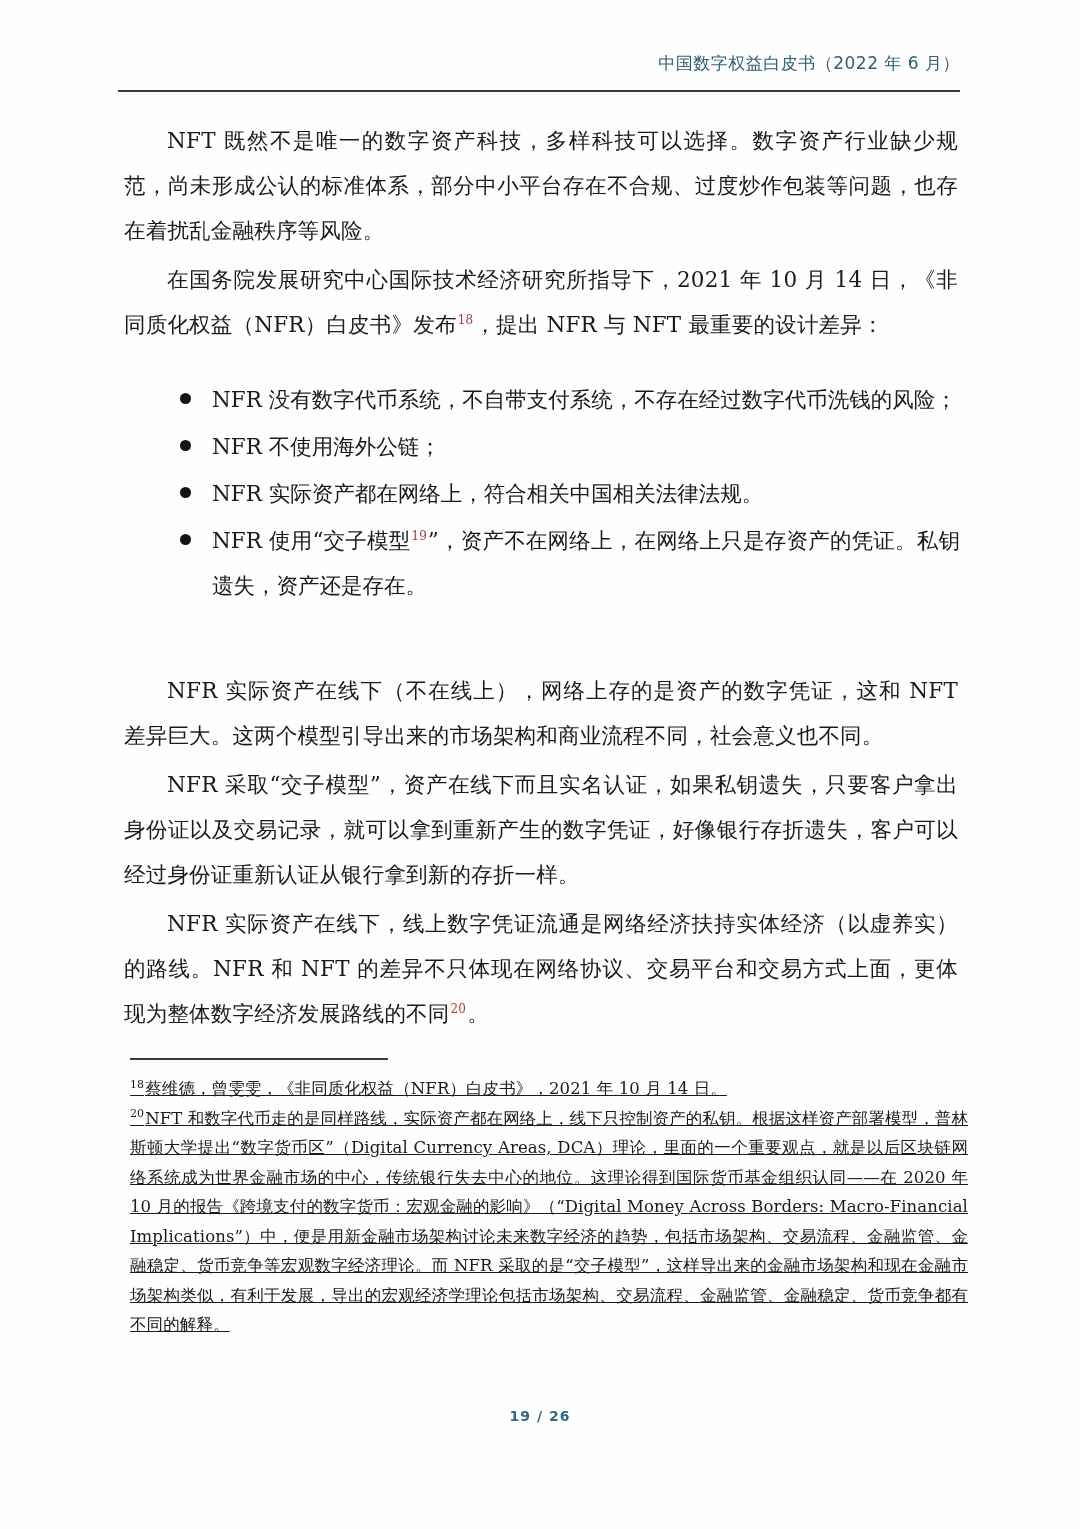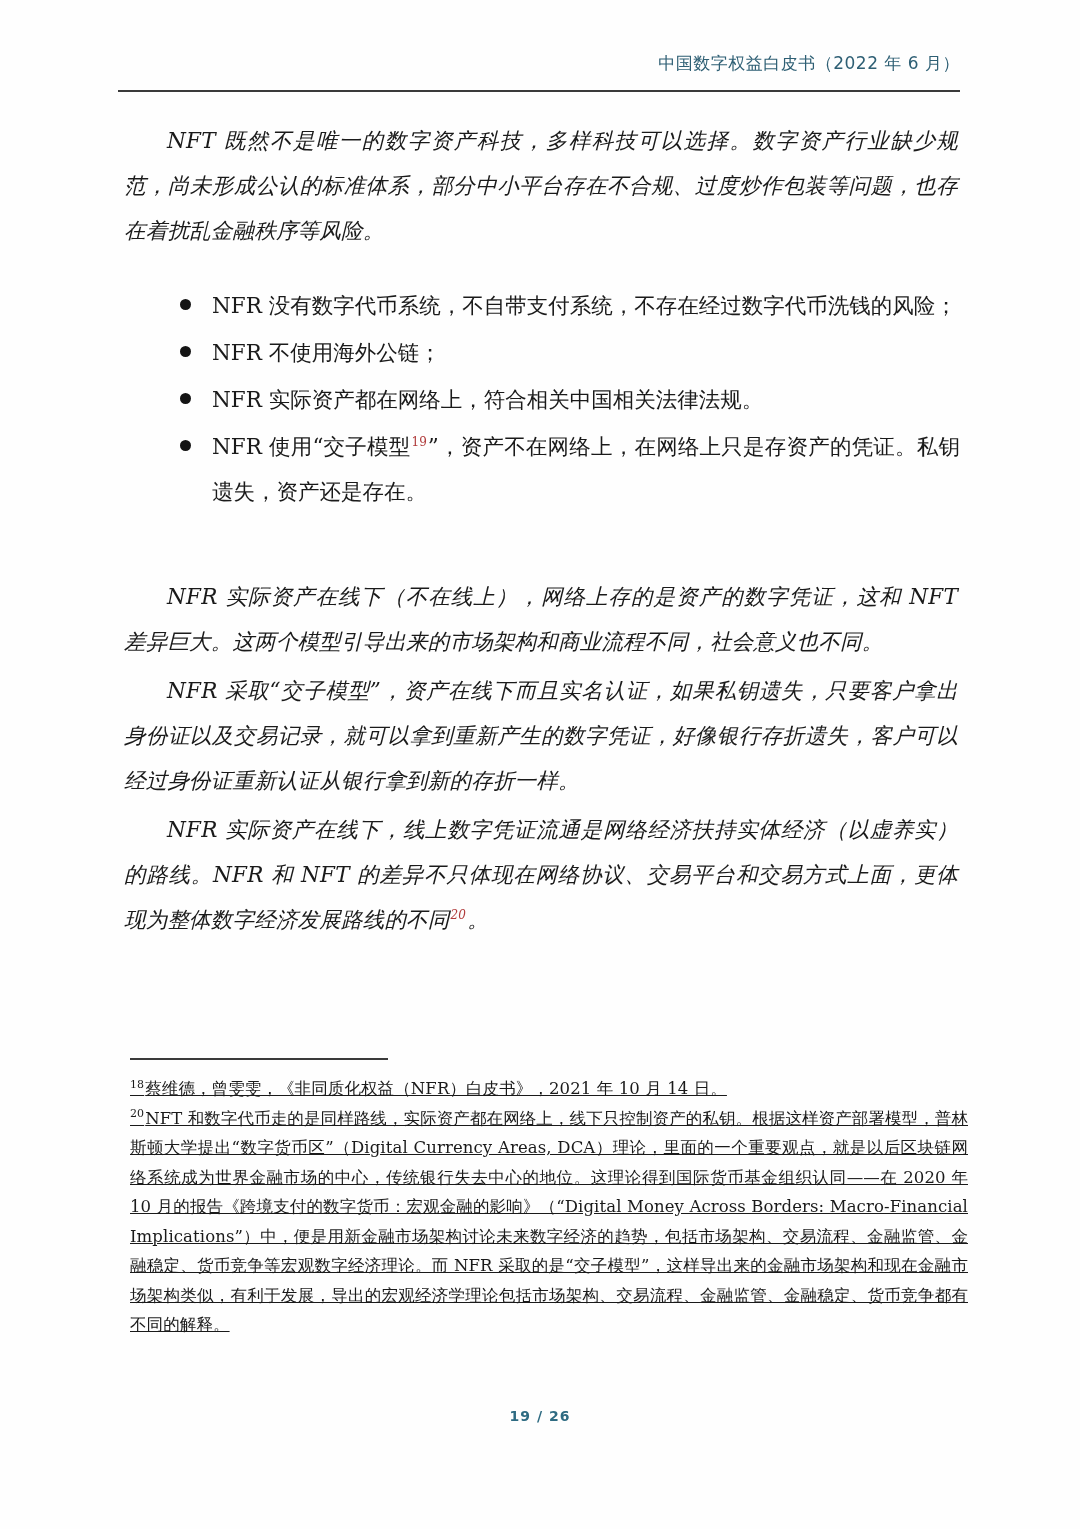--- a/index.html
+++ b/index.html
@@ -58,21 +58,20 @@
   }
 
   p.para {
     margin: 0 2px 4px 0;
     font-size: 21.5px;
     line-height: 45px;
     text-align: justify;
     text-justify: inter-ideograph;
     text-indent: 2em;
     letter-spacing: 0.2px;
-    font-style: italic;
   }
 
   
   .bullets {
     margin: 30px 0 0 0;
     padding: 0;
     list-style: none;
   }
   .bullet-item {
     position: relative;
@@ -154,20 +153,21 @@
 
   <div class="header">
     <div class="header-title">中国数字权益白皮书（2022 年 6 月）</div>
     <div class="header-rule"></div>
   </div>
 
   <div class="content">
 
     <p class="para">NFT 既然不是唯一的数字资产科技，多样科技可以选择。数字资产行业缺少规范，尚未形成公认的标准体系，部分中小平台存在不合规、过度炒作包装等问题，也存在着扰乱金融秩序等风险。</p>
 
+    <p class="para"><span>在国务院发展研究中心国际技术经济研究所指导下，2021 年 10 月 14 日，《非同质化权益（NFR）白皮书》发布</span><sup class="fnref">18</sup><span>，提出 NFR 与 NFT 最重要的设计差异：</span></p>
 
     <ul class="bullets">
       <li class="bullet-item">
         <span class="bullet-marker"></span>
         <span>NFR 没有数字代币系统，不自带支付系统，不存在经过数字代币洗钱的风险；</span>
       </li>
       <li class="bullet-item">
         <span class="bullet-marker"></span>
         <span>NFR 不使用海外公链；</span>
       </li>

